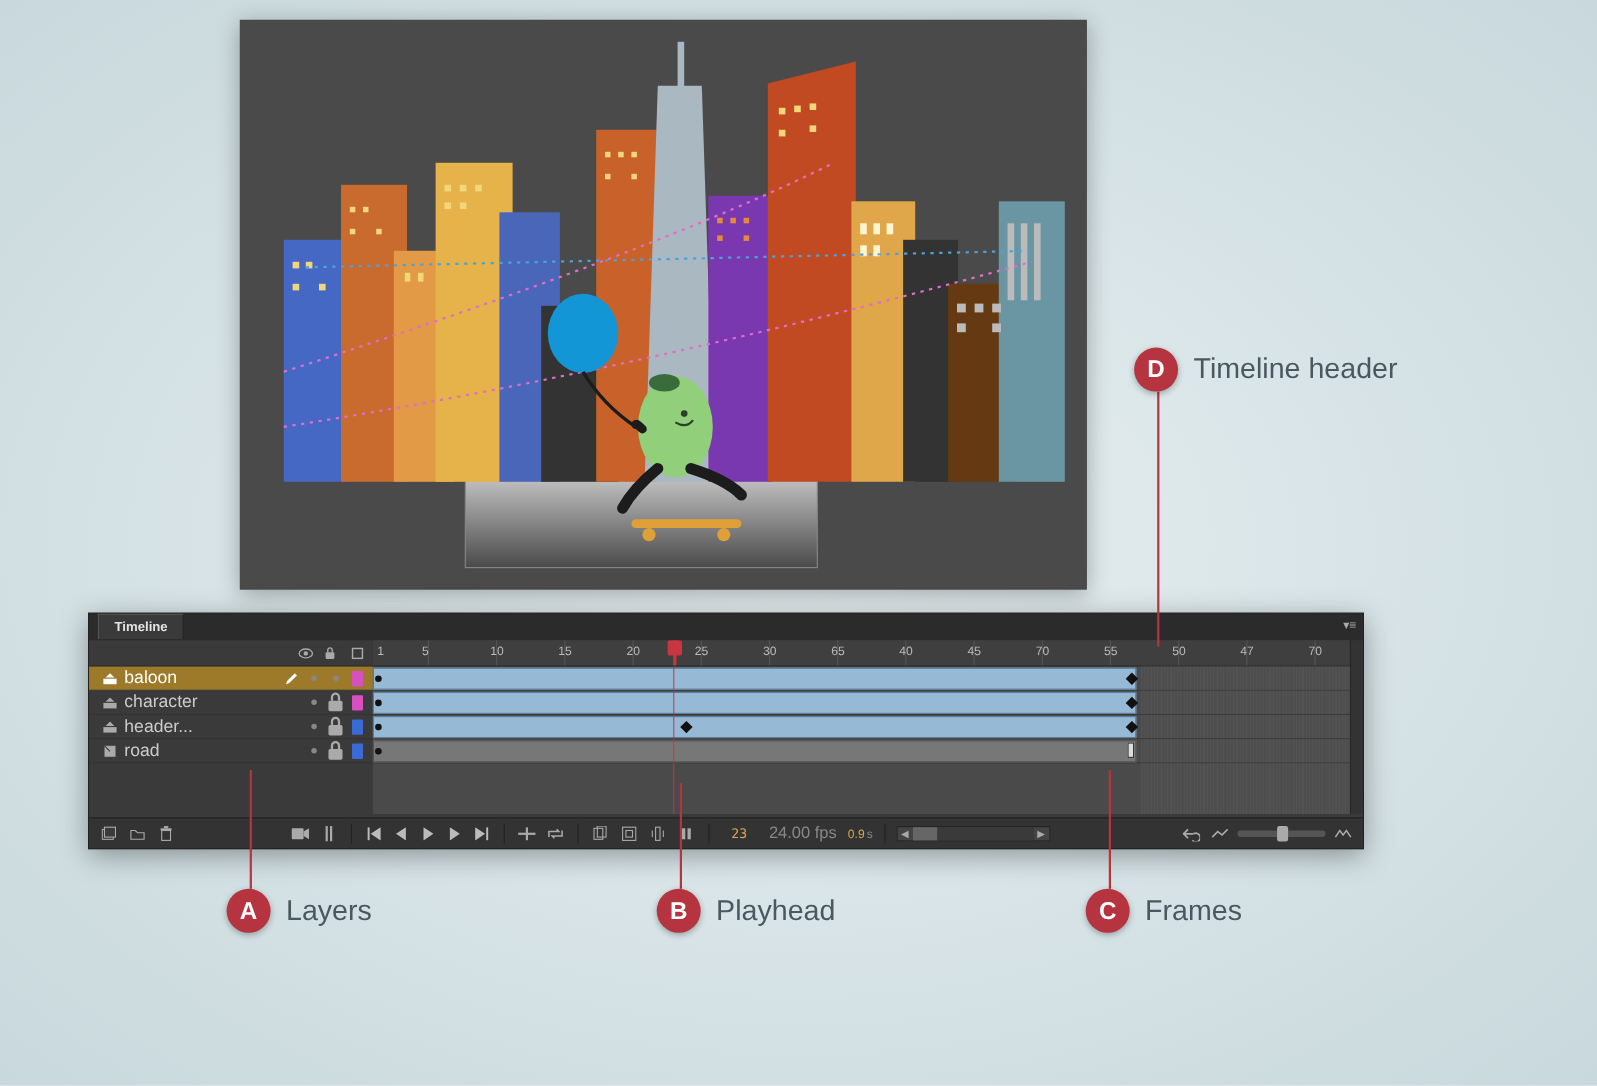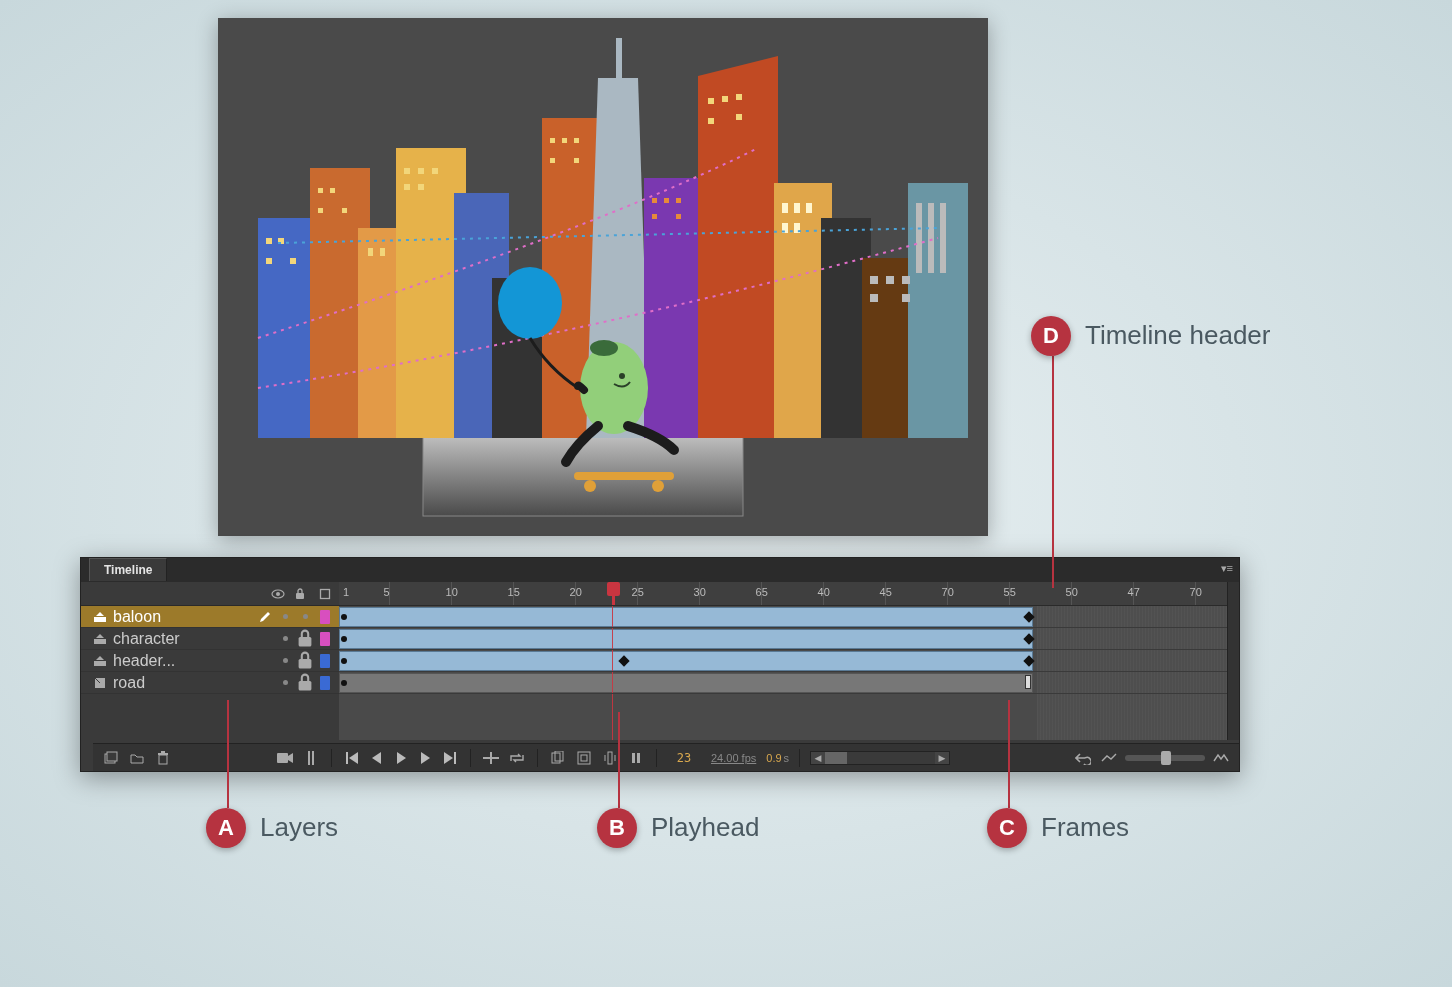--- a/index.html
+++ b/index.html
@@ -176,21 +176,21 @@
     border-left: 1px solid #222;
   }
 
   .layers-pad-row { height: 46px; background: #3a3a3a; }
   .tracks-pad-row { height: 46px; background: #4a4a4a; position: relative; }
 
   
   .footer {
     position: absolute;
     bottom: 0;
-    left: 12px;
+    left: 0;
     right: 0;
     height: 28px;
     background: #333;
     border-top: 1px solid #222;
     display: flex;
     align-items: center;
     padding: 0 8px;
     gap: 6px;
   }
   .footer .sep { width: 1px; height: 18px; background: #222; margin: 0 4px; }
@@ -205,21 +205,21 @@
     display: flex; align-items: center; justify-content: center;
     color: #bbb;
   }
   .frame-num {
     color: #d9a84e;
     font-family: monospace;
     padding: 0 8px;
     text-align: center;
     min-width: 34px;
   }
-  .fps-text { color: #888; font-size: 11px; padding: 0 4px; text-decoration: underline; }
+  .fps-text { color: #888; font-size: 15px; padding: 0 4px; }
   .time-text { color: #d9a84e; font-size: 11px; padding-right: 2px; }
   .time-unit { color: #888; font-size: 11px; }
   .h-scroll {
     flex: 0 0 140px;
     height: 14px;
     background: #444;
     display: flex;
     align-items: center;
     border: 1px solid #222;
   }

